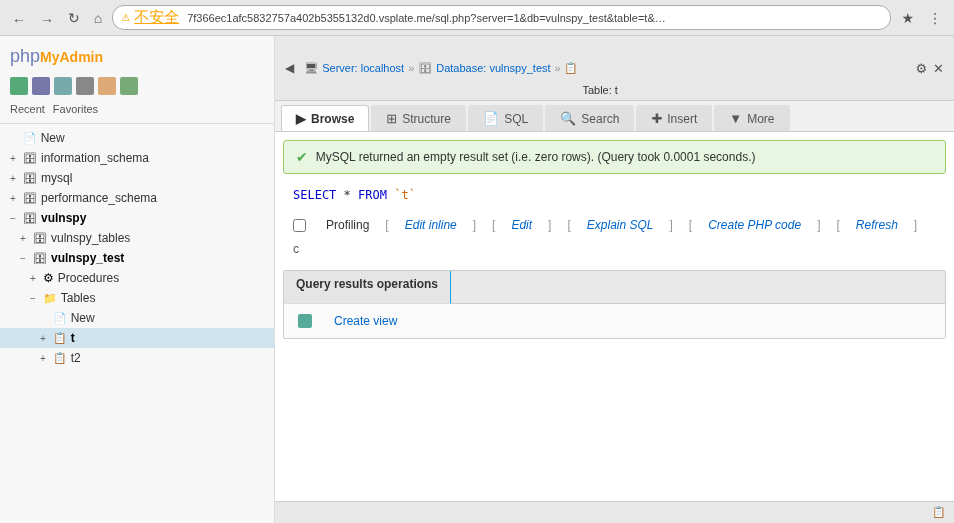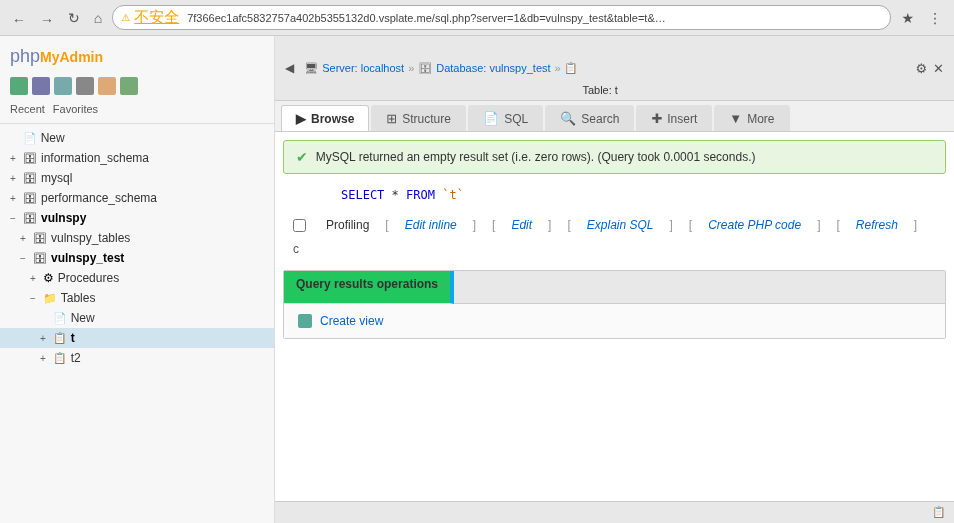--- a/index.html
+++ b/index.html
@@ -75,23 +75,23 @@
 
     
     .profiling-row { display: flex; align-items: center; gap: 16px; padding: 4px 10px; font-size: 12px; color: #333; }
     .profiling-row a { color: #0066cc; text-decoration: none; font-style: italic; }
 
     
     .c-indicator { padding: 6px 10px; font-size: 12px; color: #555; }
 
     
     .query-results-section { margin: 8px 0; border: 1px solid #ccc; border-radius: 2px; }
-    .query-results-header { background: #22c55e; padding: 6px 12px; font-size: 12px; font-weight: bold; color: #333; border-bottom: 1px solid #ddd; display: inline-block; border-right: 4px solid #0ea5e9; margin-bottom: -1px; }
+    .query-results-header { background: #e5e5e5; padding: 6px 12px; font-size: 12px; font-weight: bold; color: #333; border-bottom: 1px solid #ddd; display: inline-block; border-right: 1px solid #0ea5e9; margin-bottom: -1px; }
     .query-results-body { padding: 10px 14px; background: #fafafa; }
-    .create-view-link { display: flex; align-items: center; gap: 8px; color: #0066cc; text-decoration: none; font-size: 12px; }
+    .create-view-link { display: flex; align-items: center; gap: 22px; color: #0066cc; text-decoration: none; font-size: 12px; }
 
     
     .status-bar { background: #e8e8e8; border-top: 1px solid #ccc; padding: 3px 8px; font-size: 11px; color: #555; display: flex; justify-content: flex-end; align-items: center; height: 22px; }
 
     
     .sidebar-divider { height: 1px; background: #ddd; margin: 4px 0; }
   </style>
 </head>
 <body>
 
@@ -266,21 +266,21 @@
     </div>
 
     <div class="main-content">
 
       <div class="success-msg">
         <span class="success-icon">✔</span>
         <span>MySQL returned an empty result set (i.e. zero rows). (Query took 0.0001 seconds.)</span>
       </div>
 
       <div class="sql-display">
-        <span style="color:#00c;font-family:monospace;margin-left:48px;">SELECT</span>
+        <span style="color:#00c;font-family:monospace;">SELECT</span>
         <span style="font-family:monospace;"> * </span>
         <span style="color:#00c;font-family:monospace;">FROM</span>
         <span style="color:#c60;font-family:monospace;"> `t`</span>
       </div>
 
       <div class="profiling-row">
         <input type="checkbox" style="margin-right: 4px;">
         <span>Profiling</span>
         <span style="color:#999;">[</span>
         <a href="#">Edit inline</a>

